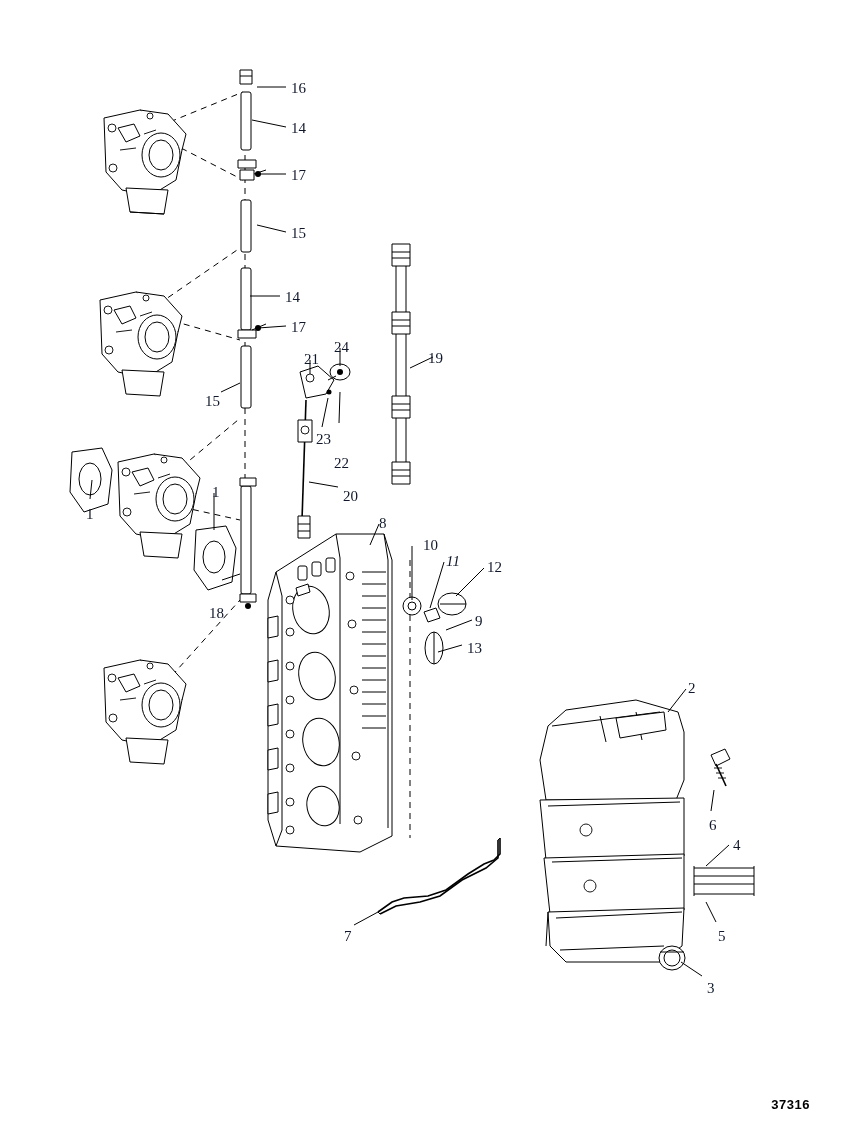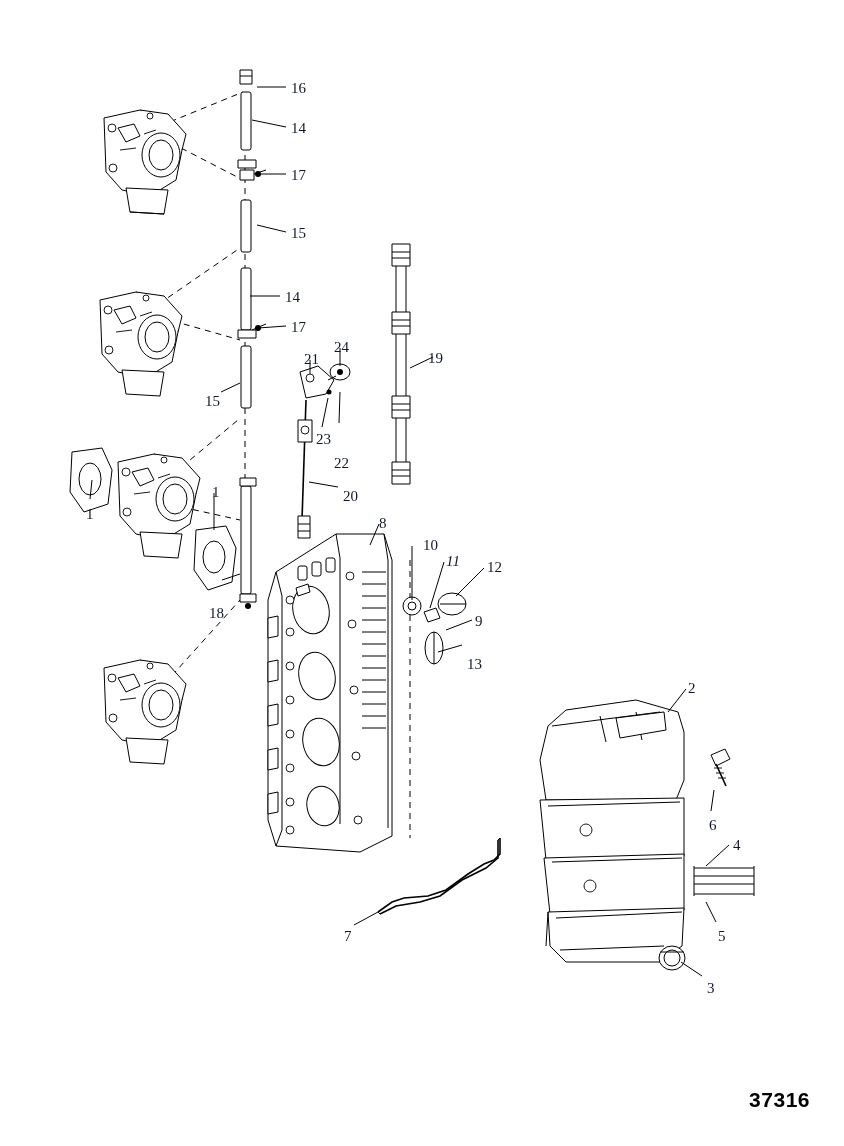--- a/index.html
+++ b/index.html
@@ -37,21 +37,21 @@
     line-height: 1;
     color: #0f172a;
     white-space: nowrap;
     user-select: none;
   }
   #drawing-number {
     position: absolute;
     right: 34px;
     bottom: 34px;
     font-family: "Liberation Sans", sans-serif;
-    font-size: 21px;
+    font-size: 13px;
     font-weight: bold;
     letter-spacing: 0.5px;
     color: #000000;
   }
   .ln { stroke: #000; stroke-width: 1; fill: none; }
   .ln-thin { stroke: #000; stroke-width: 0.9; fill: none; }
   .ln-thick { stroke: #000; stroke-width: 1.6; fill: none; }
   .dash { stroke: #000; stroke-width: 1; fill: none; stroke-dasharray: 6 5; }
   .wht { fill: #ffffff; stroke: #000; stroke-width: 1; }
   .wht-thin { fill: #ffffff; stroke: #000; stroke-width: 0.9; }
@@ -358,21 +358,21 @@
       <div class="callout" style="left: 428px; top: 351px;">19</div>
       <div class="callout" style="left: 343px; top: 489px;">20</div>
       <div class="callout" style="left: 86px; top: 507px;">1</div>
       <div class="callout" style="left: 212px; top: 485px;">1</div>
       <div class="callout" style="left: 209px; top: 585px; margin-top: 21px;">18</div>
       <div class="callout" style="left: 379px; top: 516px;">8</div>
       <div class="callout" style="left: 412px; top: 538px; margin-left: 11px;">10</div>
       <div class="callout" style="left: 446px; top: 554px; font-style: italic;">11</div>
       <div class="callout" style="left: 487px; top: 560px;">12</div>
       <div class="callout" style="left: 475px; top: 614px;">9</div>
-      <div class="callout" style="left: 467px; top: 657px;">13</div>
+      <div class="callout" style="left: 467px; top: 641px;">13</div>
       <div class="callout" style="left: 688px; top: 681px;">2</div>
       <div class="callout" style="left: 709px; top: 818px;">6</div>
       <div class="callout" style="left: 733px; top: 838px;">4</div>
       <div class="callout" style="left: 718px; top: 929px;">5</div>
       <div class="callout" style="left: 707px; top: 981px;">3</div>
       <div class="callout" style="left: 344px; top: 929px;">7</div>
     </div>
 
   <div id="drawing-number">37316</div>
 </div>

